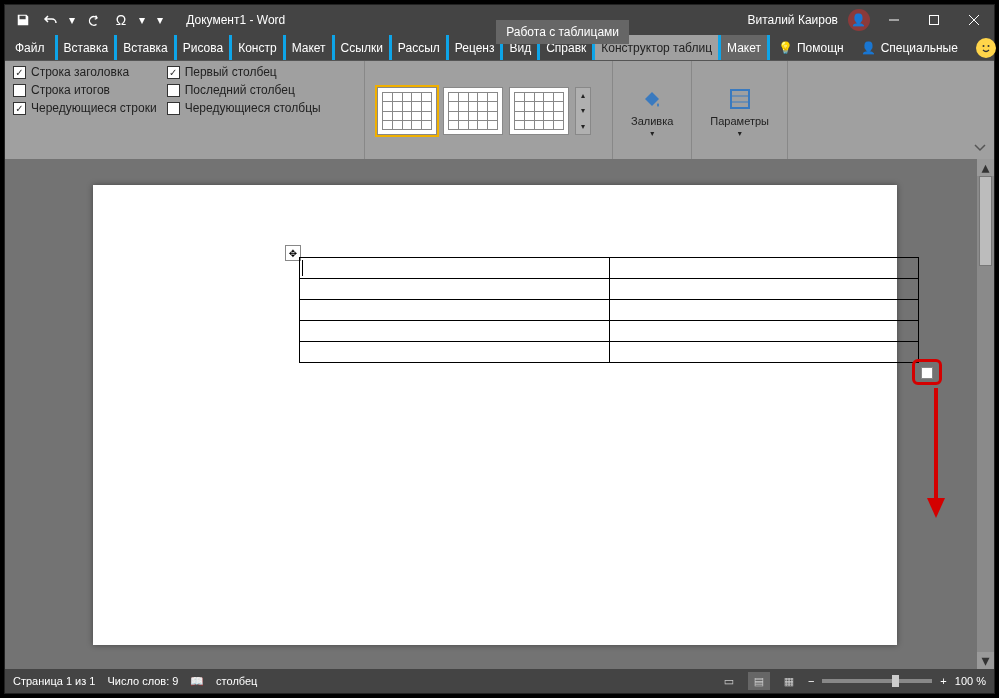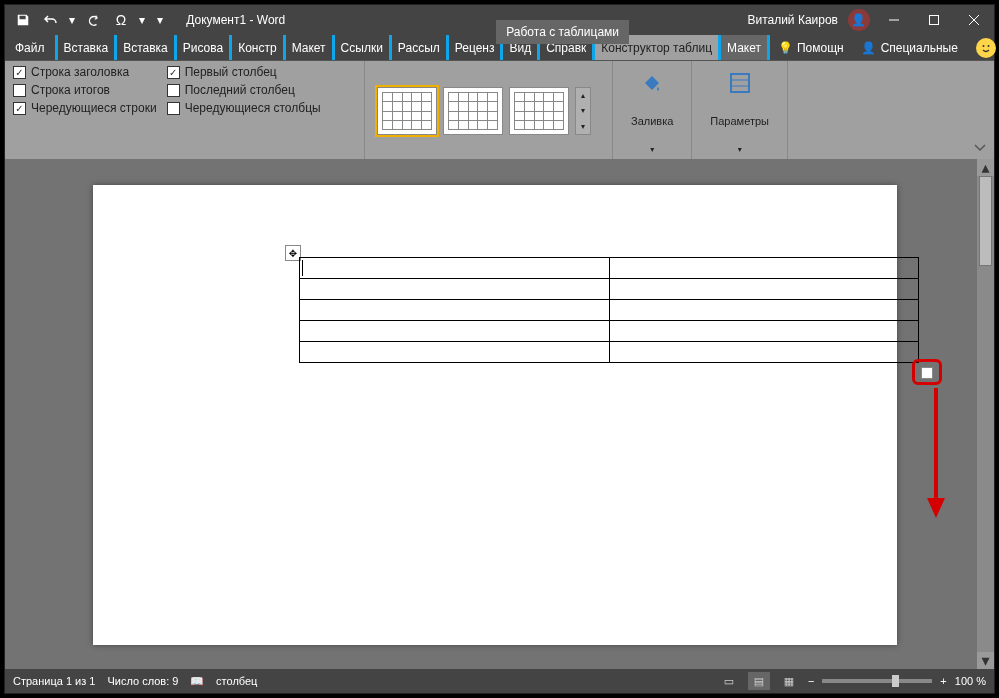--- a/index.html
+++ b/index.html
@@ -30,21 +30,21 @@
 .group-label { text-align: center; font-size: 11px; padding: 2px 0; color: #333; }
 .opts-col { display: flex; flex-direction: column; gap: 4px; padding-right: 10px;}
 .chk { display: flex; align-items: center; gap: 5px; font-size: 12px; cursor: pointer; }
 .chk-box { width: 13px; height: 13px; border: 1px solid #333; background: #fff; display: flex; align-items: center; justify-content: center; font-size: 10px; color: #333; }
 .styles-gallery { display: flex; gap: 6px; align-items: center; padding: 4px;}
 .style-thumb { width: 60px; height: 48px; background: #fff; border: 1px solid #888; cursor: pointer; display:flex;align-items:center;justify-content:center;}
 .style-thumb.sel { outline: 2px solid #f0b000; }
 .tbl-mini { width: 50px; height: 38px; border-collapse: collapse;}
 .tbl-mini td { border: 1px solid #888; }
 .gal-more { width: 16px; height: 48px; background: #b0b0b0; display:flex; flex-direction:column; justify-content:space-around; align-items:center; cursor:pointer; border:1px solid #888;}
-.big-btn { display: flex; flex-direction: column; align-items: center; justify-content: center; gap: 18px; padding: 4px 10px; cursor: pointer; }
+.big-btn { display: flex; flex-direction: column; align-items: center; justify-content: center; gap: 2px; padding: 4px 10px; cursor: pointer; }
 .big-ico { width: 28px; height: 28px; display:flex;align-items:center;justify-content:center;font-size:18px;}
 .ribbon-collapse { position: absolute; right: 6px; bottom: 4px; cursor: pointer; color:#555;}
 .doc-area { flex: 1; background: #737373; position: relative; overflow: hidden; }
 .page { position: absolute; left: 88px; top: 26px; width: 804px; height: 460px; background: #fff; box-shadow: 0 0 6px rgba(0,0,0,0.4);}
 .move-handle { position: absolute; left: 192px; top: 60px; width: 16px; height: 16px; border: 1px solid #888; background: #fff; display:flex;align-items:center;justify-content:center; font-size:10px; cursor: move;}
 .doc-table { position: absolute; left: 206px; top: 72px; border-collapse: collapse; width: 620px;}
 .doc-table td { border: 1px solid #000; height: 21px; width: 50%;}
 .cursor-cell { position: relative;}
 .cursor-cell::before { content:""; position:absolute; left:2px; top:2px; bottom:2px; width:1px; background:#000;}
 .resize-handle { position: absolute; left: 828px; top: 182px; width: 12px; height: 12px; border: 1px solid #888; background: #fff; cursor: nwse-resize;}

